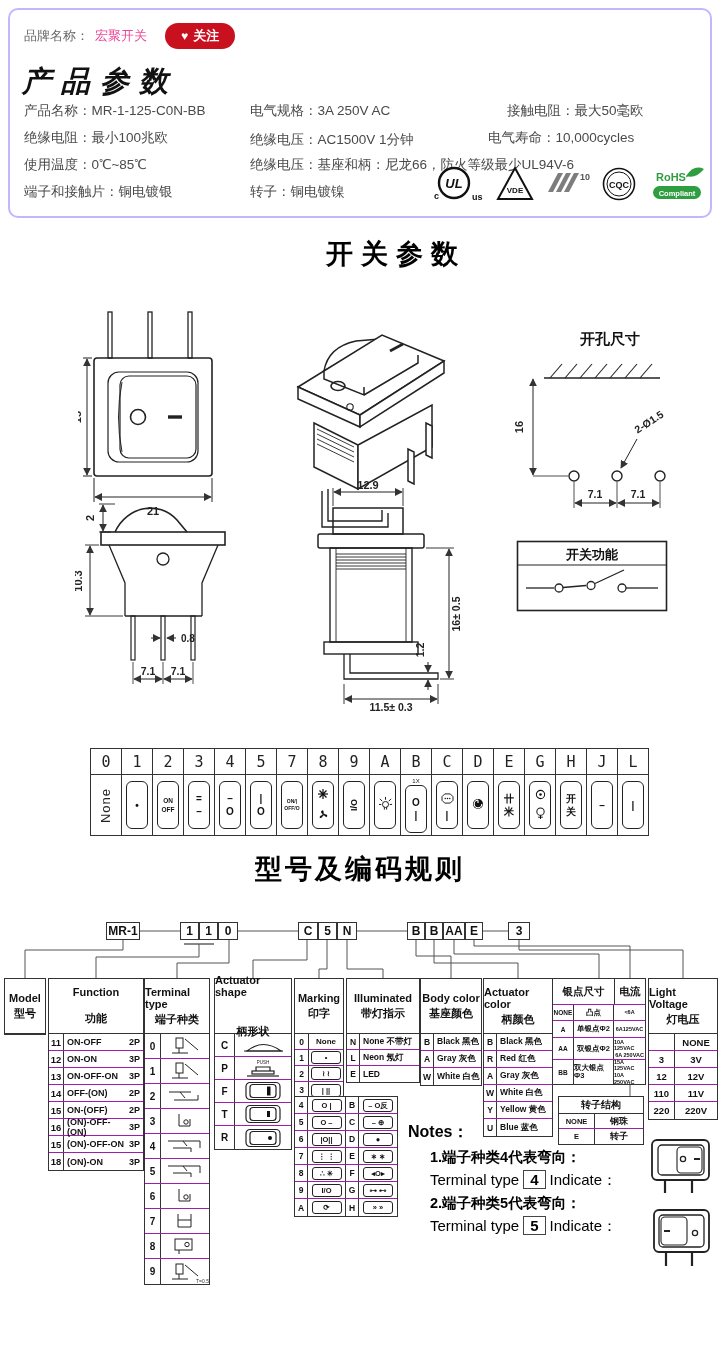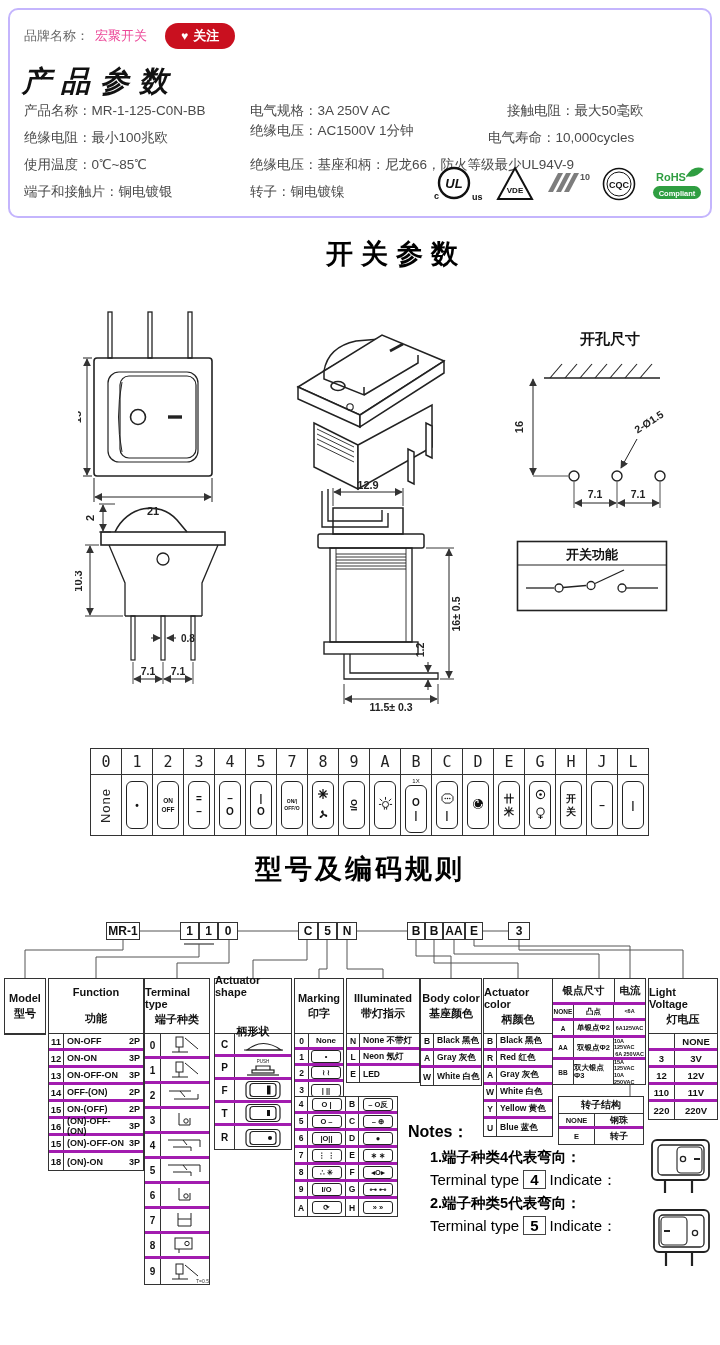--- a/index.html
+++ b/index.html
@@ -43,21 +43,21 @@
   .rotsym{transform:rotate(-90deg);font-size:9px;font-weight:bold;color:#111;}
   
   .coding{position:absolute;left:0;top:900px;width:720px;height:445px;}
   .cbox{position:absolute;top:22px;height:18px;border:1.5px solid #333;background:#fff;display:flex;
         align-items:center;justify-content:center;font-size:12px;font-weight:bold;color:#111;box-sizing:border-box;}
   .tbl{position:absolute;border:1.5px solid #333;background:#fff;box-sizing:border-box;}
   .colhead{border-bottom:1px solid #333;display:flex;flex-direction:column;align-items:center;
         justify-content:center;font-weight:bold;color:#111;}
   .colhead .en{font-size:11px;}
   .colhead .zh{font-size:11px;margin-top:2px;}
-  .trow{display:flex;border-bottom:3px solid #a21caf;align-items:stretch;box-sizing:border-box;}
+  .trow{display:flex;border-bottom:1px solid #a21caf;align-items:stretch;box-sizing:border-box;}
   .trow:last-child{border-bottom:none;}
   .tc{display:flex;align-items:center;justify-content:center;box-sizing:border-box;color:#111;}
   .brd{border-right:1px solid #333;}
   .mk{border:1px solid #222;border-radius:3px;padding:0 3px;min-width:22px;text-align:center;
       font-size:7.5px;font-weight:bold;line-height:11px;display:inline-block;}
   .notes-title{position:absolute;font-size:16px;font-weight:bold;color:#000;}
   .note-zh{position:absolute;font-size:14.5px;font-weight:bold;color:#000;}
   .note-en{position:absolute;font-size:15px;color:#000;}
   .note-en .codebox{display:inline-block;border:1px solid #444;padding:0 6px;margin:0 4px;font-weight:bold;}
   .tnote{position:absolute;font-size:5px;color:#333;}
@@ -83,24 +83,24 @@
         <span class="heart">♥</span>
         <span>关注</span>
       </button>
     </div>
     <div class="card-title">产品参数</div>
     <div id="specs">
         <div class="spec-item" style="left: 14px; top: 92px;"><span class="lab">产品名称：</span><span>MR-1-125-C0N-BB</span></div>
         <div class="spec-item" style="left: 240px; top: 92px;"><span class="lab">电气规格：</span><span>3A  250V  AC</span></div>
         <div class="spec-item" style="left: 478px; top: 92px; margin-left: 19px;"><span class="lab">接触电阻：</span><span>最大50毫欧</span></div>
         <div class="spec-item" style="left: 14px; top: 119px;"><span class="lab">绝缘电阻：</span><span>最小100兆欧</span></div>
-        <div class="spec-item" style="left: 240px; top: 112px;"><span class="lab">绝缘电压：</span><span>AC1500V 1分钟</span></div>
+        <div class="spec-item" style="left: 240px; top: 121px;"><span class="lab">绝缘电压：</span><span>AC1500V 1分钟</span></div>
         <div class="spec-item" style="left: 478px; top: 119px;"><span class="lab">电气寿命：</span><span>10,000cycles</span></div>
         <div class="spec-item" style="left: 14px; top: 146px;"><span class="lab">使用温度：</span><span>0℃~85℃</span></div>
-        <div class="spec-item" style="left: 240px; top: 146px;"><span class="lab">绝缘电压：</span><span>基座和柄：尼龙66，防火等级最少UL94V-9</span></div>
+        <div class="spec-item" style="left: 240px; top: 146px;"><span class="lab">绝缘电压：</span><span>基座和柄：尼龙66，防火等级最少UL94V-6</span></div>
         <div class="spec-item" style="left: 14px; top: 173px;"><span class="lab">端子和接触片：</span><span>铜电镀银</span></div>
         <div class="spec-item" style="left: 240px; top: 173px;"><span class="lab">转子：</span><span>铜电镀镍</span></div>
       </div>
     <div class="certs">
       <svg width="56" height="40" viewBox="0 0 56 40">
         <circle cx="24" cy="19" r="15" fill="#fff" stroke="#111" stroke-width="2.4"></circle>
         <text x="24" y="24" text-anchor="middle" font-size="13" font-weight="bold" font-style="italic" fill="#111">UL</text>
         <text x="4" y="35" font-size="9" font-weight="bold" fill="#111">c</text>
         <text x="42" y="36" font-size="9" font-weight="bold" fill="#111">us</text>
       </svg>

